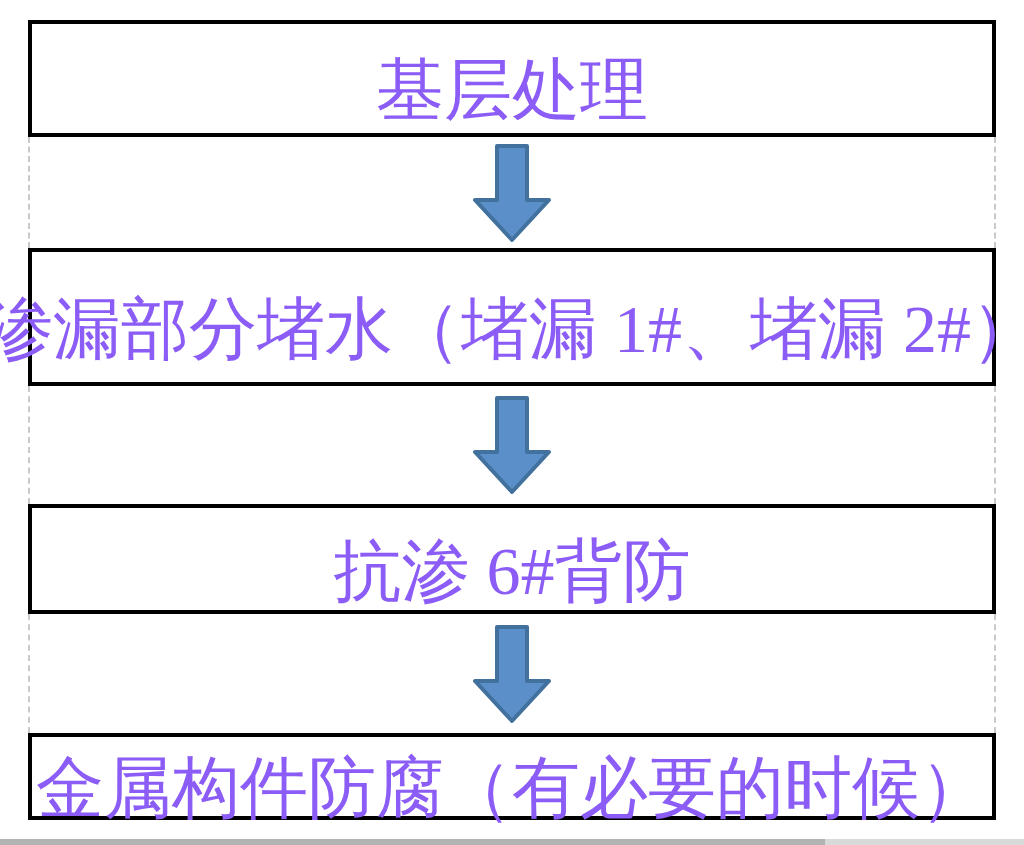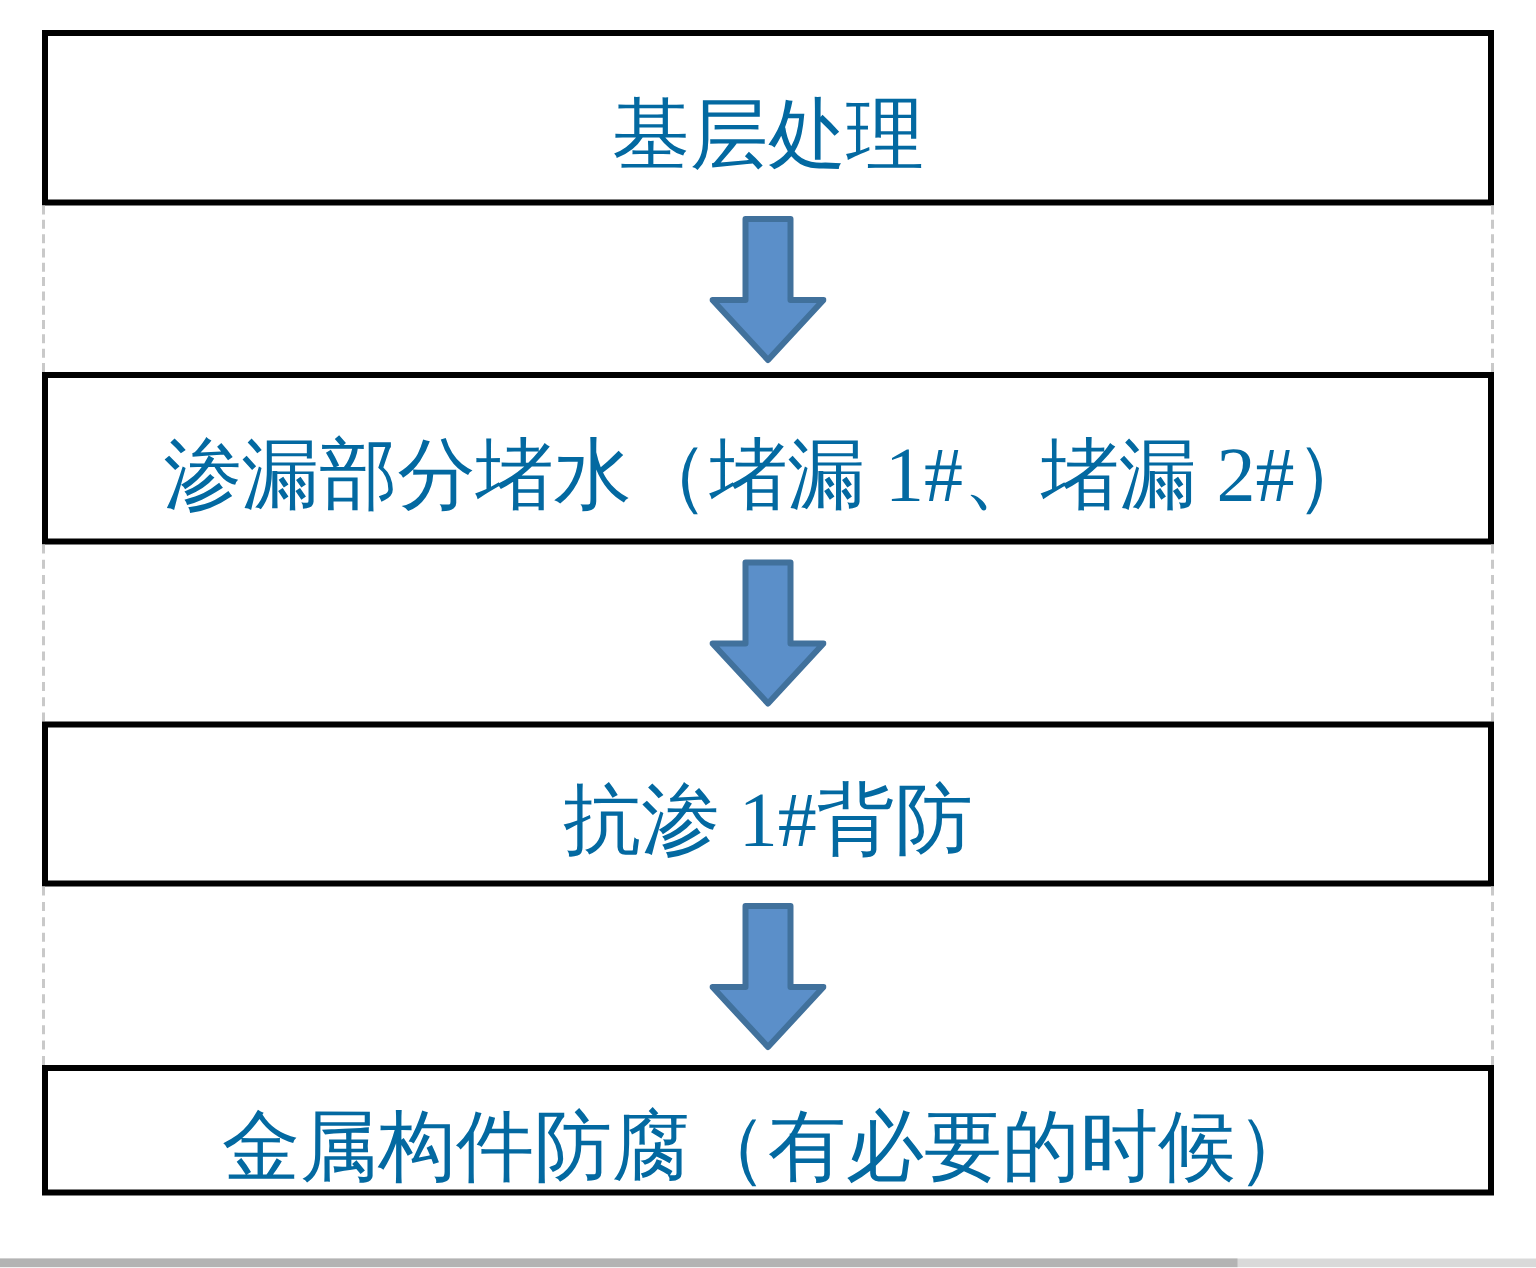--- a/index.html
+++ b/index.html
@@ -23,28 +23,28 @@
   }
   .step {
     box-sizing: border-box;
     border: 4px solid #000000;
     background: #ffffff;
     display: flex;
     align-items: center;
     justify-content: center;
   }
   .step .step-label {
-    font-size: 52px;
-    color: #0369a1;
+    font-size: 68px;
+    color: #8b5cf6;
     line-height: 1.1;
     white-space: nowrap;
     margin-top: 24px;
   }
   .s1 { height: 117px; }
-  .s2 { height: 115px; }
+  .s2 { height: 138px; }
   .s3 { height: 110px; }
   .s4 { height: 87px; }
   .gap {
     box-sizing: border-box;
     border-left: 2px dashed #c9c9c9;
     border-right: 2px dashed #c9c9c9;
     display: flex;
     align-items: center;
     justify-content: center;
   }
@@ -93,21 +93,21 @@
       <span class="step-label">渗漏部分堵水（堵漏 1#、堵漏 2#）</span>
     </div>
 
     <div class="gap g2">
       <svg class="arrow-svg" viewBox="0 0 78 100" xmlns="http://www.w3.org/2000/svg">
         <polygon points="24,3 54,3 54,57 76,57 39,97 2,57 24,57" stroke-width="4" stroke-linejoin="round" fill="#5B8FC9" stroke="#41719C"></polygon>
       </svg>
     </div>
 
     <div class="step s3">
-      <span class="step-label">抗渗 1#背防</span>
+      <span class="step-label">抗渗 6#背防</span>
     </div>
 
     <div class="gap g3">
       <svg class="arrow-svg" viewBox="0 0 78 100" xmlns="http://www.w3.org/2000/svg">
         <polygon points="24,3 54,3 54,57 76,57 39,97 2,57 24,57" stroke-width="4" stroke-linejoin="round" fill="#5B8FC9" stroke="#41719C"></polygon>
       </svg>
     </div>
 
     <div class="step s4">
       <span class="step-label">金属构件防腐（有必要的时候）</span>

